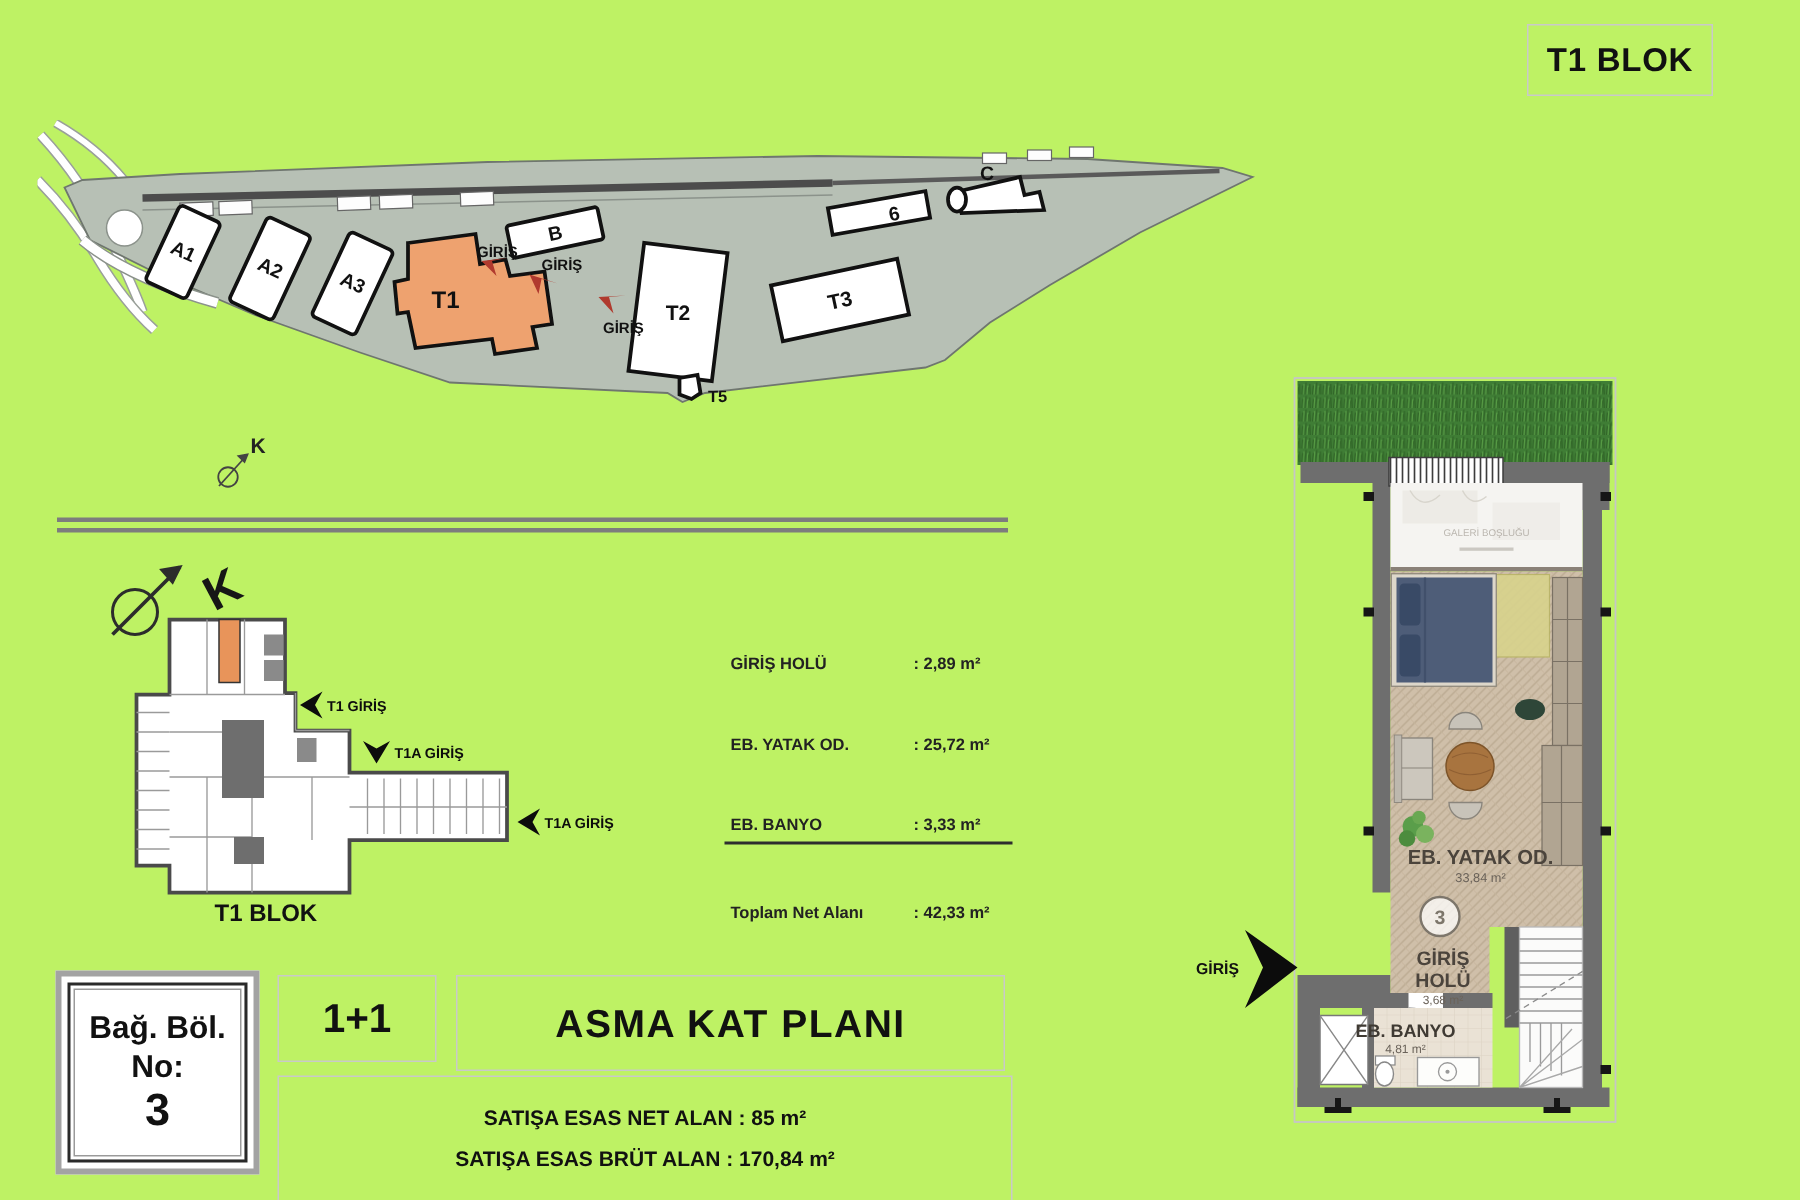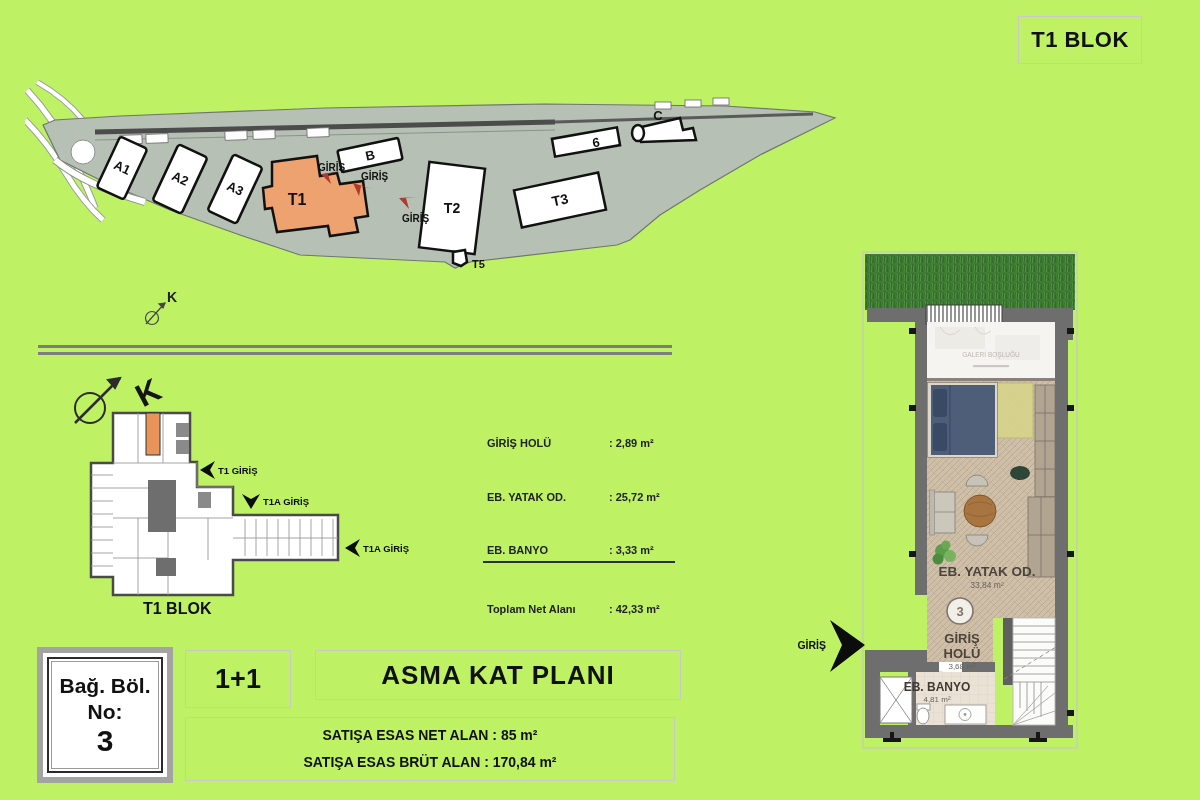--- a/index.html
+++ b/index.html
@@ -12,30 +12,30 @@
             font-size:22px;font-weight:bold;letter-spacing:.5px;}
   
   .sep{left:38px;width:634px;height:3px;background:#7d7d7d;}
   
   .areatable{left:487px;top:397px;width:190px;font-size:11px;font-weight:bold;color:#222;}
   .areatable .row{display:flex;line-height:13.5px;margin-top:40px;}
   .areatable .nm{width:122px;}
   .areatable .vl{width:68px;}
   .areatable .tline{border-top:2.5px solid #2e2e2e;margin:3px 0 7px -4px;width:192px;}
   
-  .badge{left:37px;top:647px;width:136px;height:136px;border:6px solid #a3a3a3;
+  .badge{left:37px;top:647px;width:136px;height:136px;border:4px solid #a3a3a3;
          box-sizing:border-box;background:#fff;display:flex;}
   .badge-in{flex:1;margin:4px;border:2px solid #2a2a2a;box-shadow:inset 0 0 0 2px #fff,inset 0 0 0 3px #9a9a9a;
             display:flex;flex-direction:column;align-items:center;justify-content:center;
             font-weight:bold;font-size:21px;line-height:1.2;}
   .badge-num{font-size:30px;line-height:1.1;}
   .box{border:1px solid #c9c9c9;display:flex;align-items:center;justify-content:center;box-sizing:border-box;}
   .typebox{left:185px;top:650px;width:106px;height:58px;font-size:27px;font-weight:bold;align-items:center;}
-  .planbox{left:315px;top:650px;width:366px;height:50px;font-size:26px;font-weight:bold;letter-spacing:1px;}
-  .salesbox{left:185px;top:717px;width:490px;height:64px;flex-direction:column;
+  .planbox{left:304px;top:650px;width:366px;height:64px;font-size:26px;font-weight:bold;letter-spacing:1px;}
+  .salesbox{left:185px;top:717px;width:490px;height:84px;flex-direction:column;
             font-size:14px;font-weight:bold;line-height:1.9;}
   text{font-family:"Liberation Sans",sans-serif;}
 </style>
 </head>
 <body>
 
 <div class="canvas">
 
   <div class="abs titlebox">
     <span>T1 BLOK</span>

